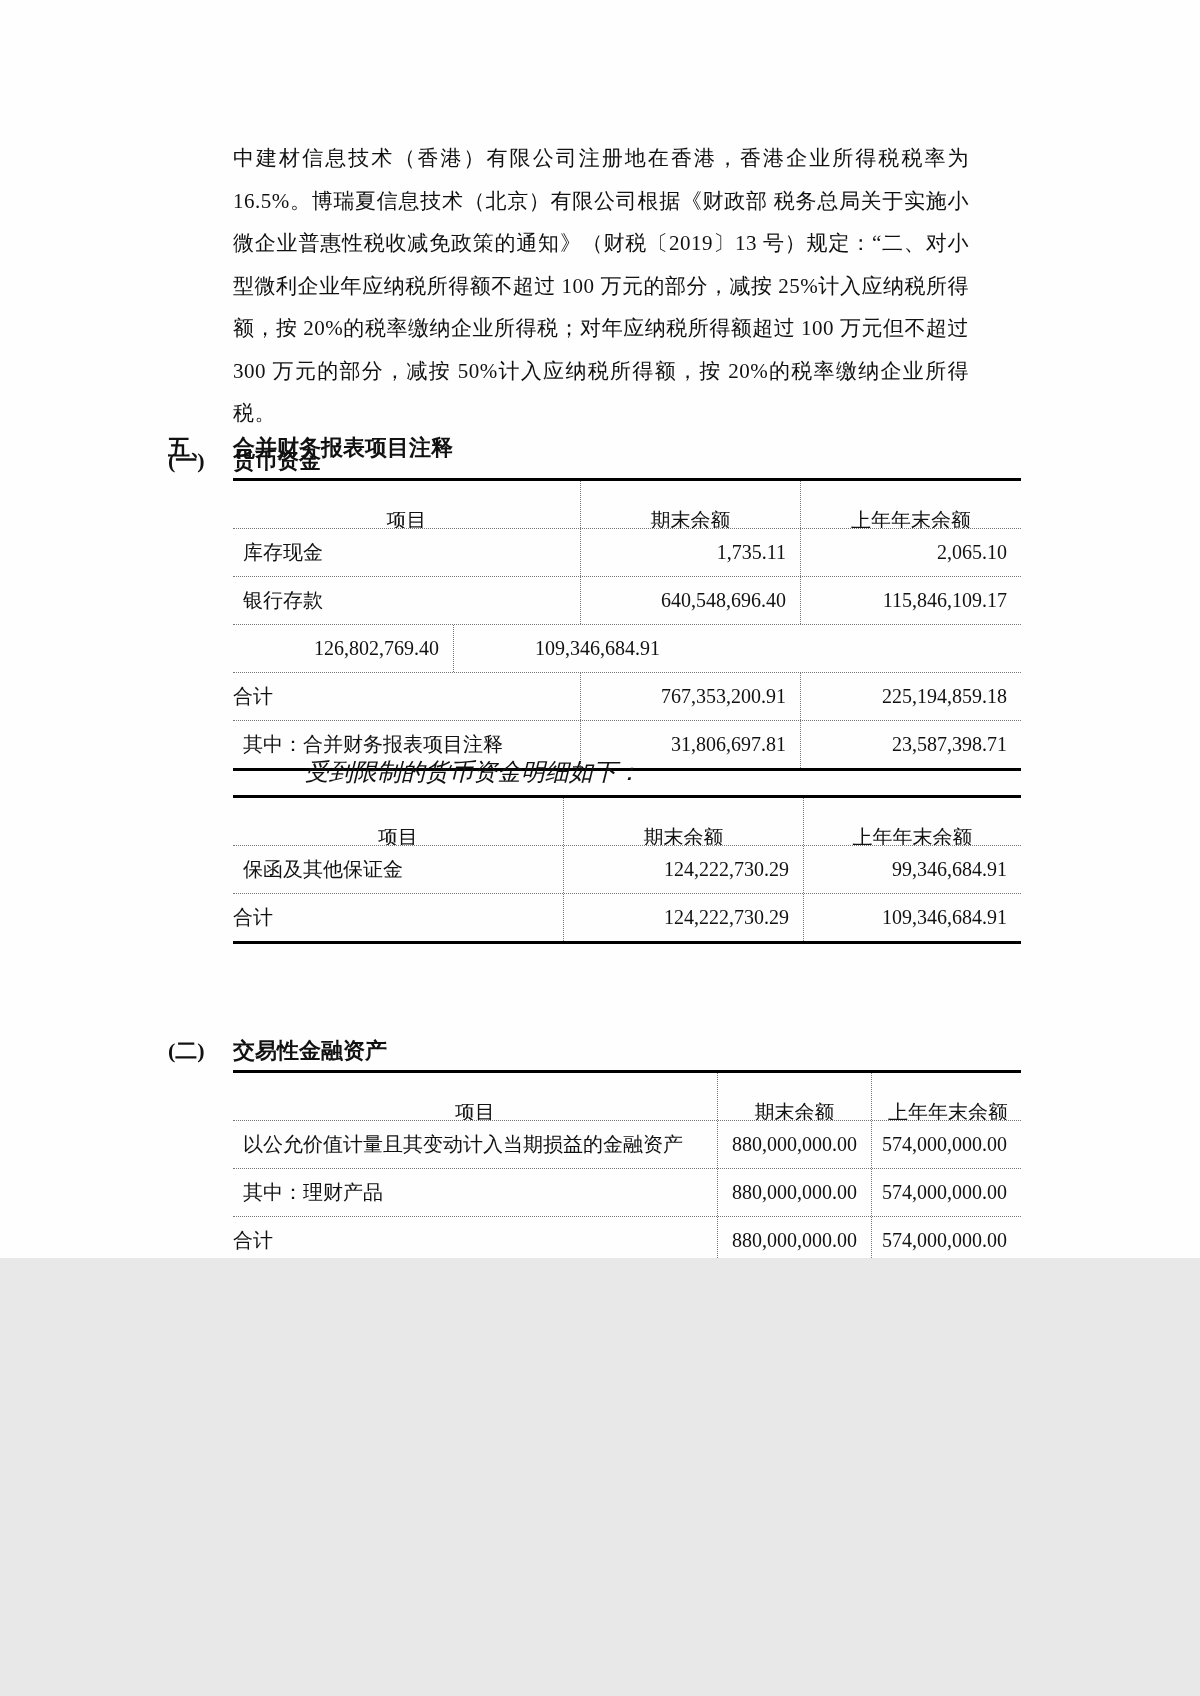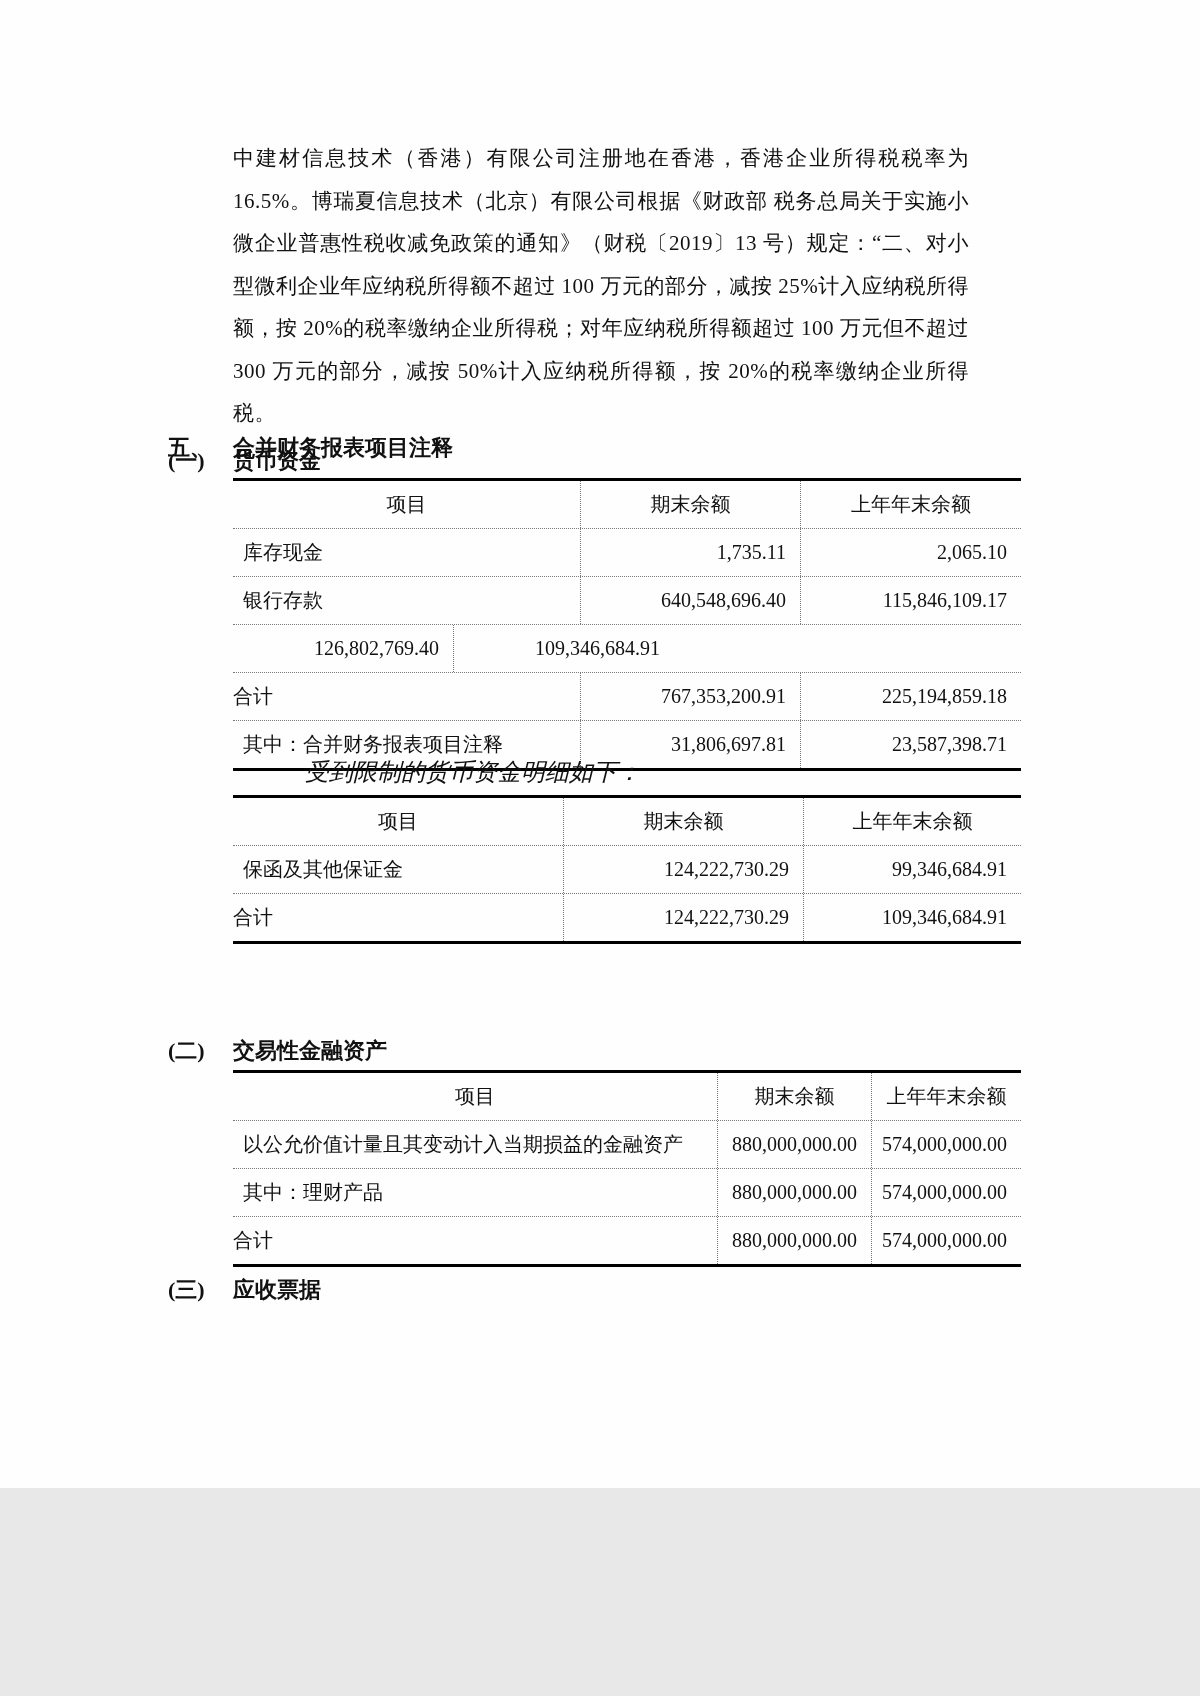--- a/index.html
+++ b/index.html
@@ -1,18 +1,18 @@
 <!DOCTYPE html>
 <html><head>
 <meta charset="utf-8">
 <style>
   html,body{margin:0;padding:0;background:#e8e8e8;}
   .page{
     position:relative;
-    width:1200px;height:1488px;
+    width:1200px;height:1258px;
     margin:0 auto;
     background:#fefefe;
     font-family:"Liberation Serif","DejaVu Serif",serif;
     color:#111;
   }
   .para{
     position:absolute;left:233px;top:137px;width:736px;
     font-size:21px;line-height:42.5px;
     text-align:justify;text-justify:inter-ideograph;
     letter-spacing:0.5px;
@@ -32,21 +32,21 @@
     box-sizing:border-box;
   }
   .tr{display:flex;border-bottom:1px dotted #777;}
   .tr:last-child{border-bottom:none;}
   .td{
     box-sizing:border-box;height:47px;line-height:46px;
     font-size:20px;overflow:hidden;white-space:nowrap;
     border-left:1px dotted #777;
   }
   .td:first-child{border-left:none;}
-  .th{text-align:center;padding:0 !important;}
+  .th{text-align:center;padding:16px !important;}
   .label{padding-left:10px;text-align:left;}
   .num-cell{text-align:right;padding-right:14px;}
   .total-row .label{text-align:left;padding-left:0;}
   .t1 .c1{width:347px}.t1 .c2{width:220px}.t1 .c3{width:221px}
   .t2 .c1{width:330px}.t2 .c2{width:240px}.t2 .c3{width:218px}
   .t3 .c1{width:484px}.t3 .c2{width:154px}.t3 .c3{width:150px}
   .t1{top:478px;}
   .t2{top:795px;}
   .t3{top:1070px;}
   .sec5{top:409px;margin-top:24px;}

